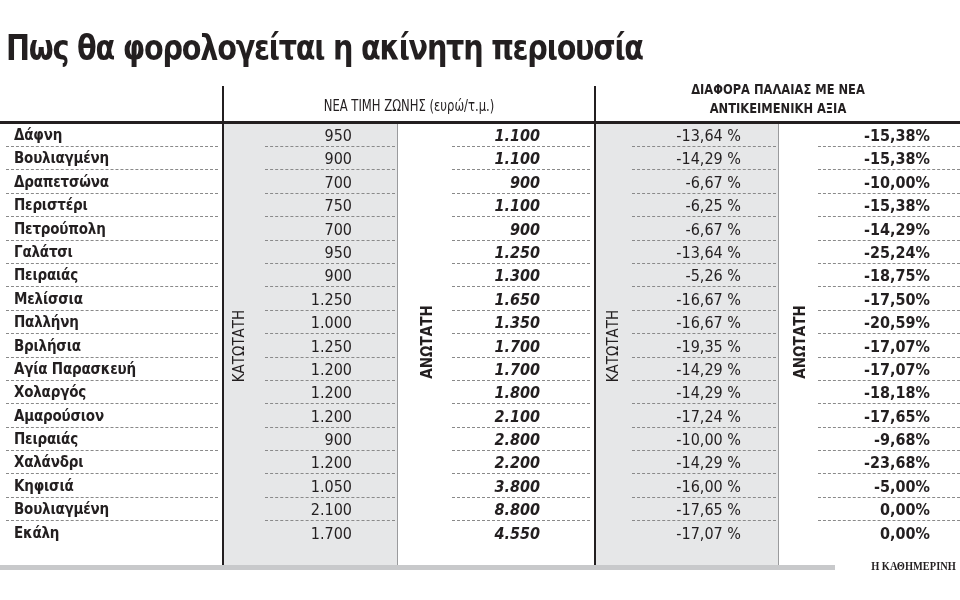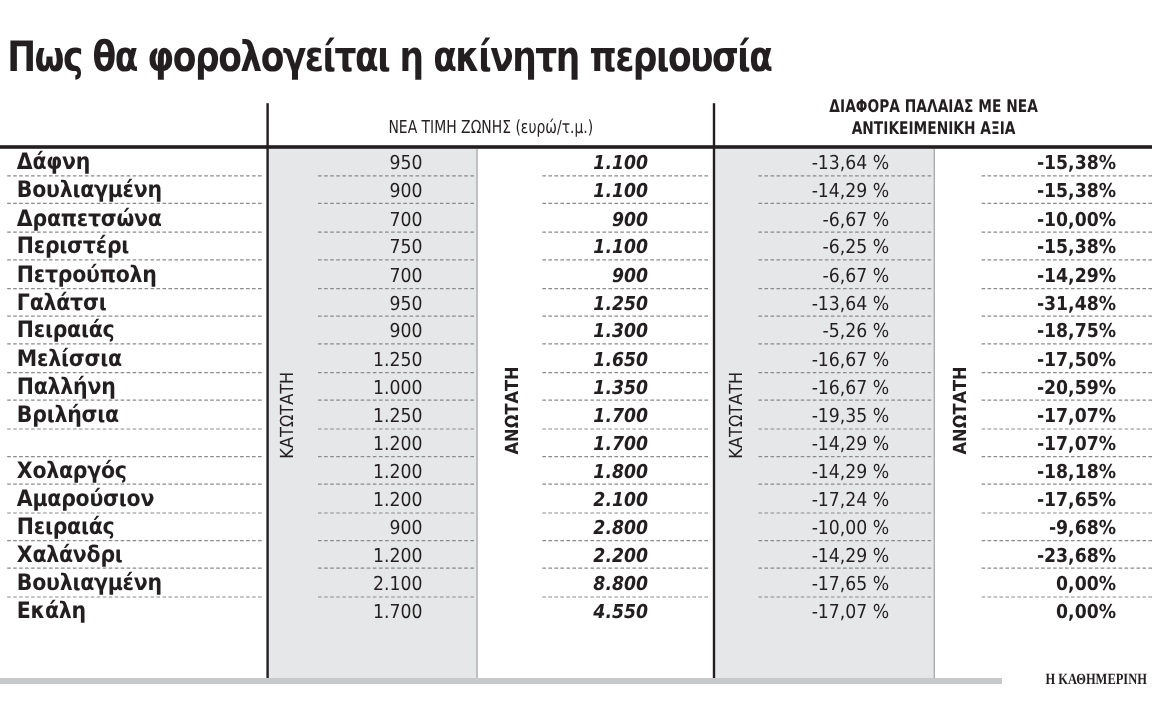--- a/index.html
+++ b/index.html
@@ -7,21 +7,21 @@
     .title { position:absolute; left:6px; top:28px; font-family:"DejaVu Sans",sans-serif; font-weight:bold; font-size:35px; letter-spacing:-1.5px; transform:scaleX(0.82); transform-origin:left top; white-space:nowrap; color:#231f20; }
     .vline { position:absolute; width:2px; background:#231f20; }
     .hline { position:absolute; height:3px; background:#231f20; left:0; width:960px; top:121px; }
     .shade { position:absolute; background:#e6e7e8; top:124px; height:444px; }
     .shade-div { position:absolute; width:1px; background:#9a9b9d; top:124px; height:444px; }
     .hdr1 { position:absolute; left:224px; width:370px; top:97px; text-align:center; font-size:15px; transform:scaleX(0.86); transform-origin:center; white-space:nowrap; }
     .hdr2 { position:absolute; left:596px; width:364px; top:80px; text-align:center; font-size:14.5px; font-weight:bold; line-height:19px; transform:scaleX(0.88); transform-origin:center; white-space:nowrap; }
     .rows { position:absolute; left:0; top:124px; width:960px; }
     .row { position:relative; height:23.4px; }
     .cell { position:absolute; top:0; height:23.4px; line-height:23px; white-space:nowrap; }
-    .name { left:14px; font-weight:bold; font-size:19px; letter-spacing:-0.2px; }
+    .name { left:14px; font-weight:bold; font-size:15px; letter-spacing:-0.2px; }
     .c1 { right:calc(960px - 352px); font-size:16px; text-align:left; }
     .c2 { right:calc(960px - 540px); font-size:16px; font-weight:bold; text-align:right;font-style:italic; }
     .c3 { right:calc(960px - 741px); font-size:16px; text-align:right; }
     .c4 { right:calc(960px - 930px); font-size:16px; font-weight:bold; text-align:left; }
     .dots { position:absolute; top:22px; height:0; border-top:1px dashed #8a8a8a; }
     .d0 { left:6px; width:212px; }
     .d1 { left:265px; width:130px; }
     .d2 { left:452px; width:138px; }
     .d3 { left:632px; width:144px; }
     .d4 { left:818px; width:142px; }
@@ -115,21 +115,21 @@
       <div class="dots d1"></div>
       <div class="dots d2"></div>
       <div class="dots d3"></div>
       <div class="dots d4"></div>
     </div>
     <div class="row">
       <span class="cell name">Γαλάτσι</span>
       <span class="cell c1">950</span>
       <span class="cell c2">1.250</span>
       <span class="cell c3">-13,64 %</span>
-      <span class="cell c4">-31,48%</span>
+      <span class="cell c4">-25,24%</span>
       <div class="dots d0"></div>
       <div class="dots d1"></div>
       <div class="dots d2"></div>
       <div class="dots d3"></div>
       <div class="dots d4"></div>
     </div>
     <div class="row">
       <span class="cell name">Πειραιάς</span>
       <span class="cell c1">900</span>
       <span class="cell c2">1.300</span>
@@ -171,20 +171,21 @@
       <span class="cell c2">1.700</span>
       <span class="cell c3">-19,35 %</span>
       <span class="cell c4">-17,07%</span>
       <div class="dots d0"></div>
       <div class="dots d1"></div>
       <div class="dots d2"></div>
       <div class="dots d3"></div>
       <div class="dots d4"></div>
     </div>
     <div class="row">
+      <span class="cell name">Αγία Παρασκευή</span>
       <span class="cell c1">1.200</span>
       <span class="cell c2">1.700</span>
       <span class="cell c3">-14,29 %</span>
       <span class="cell c4">-17,07%</span>
       <div class="dots d0"></div>
       <div class="dots d1"></div>
       <div class="dots d2"></div>
       <div class="dots d3"></div>
       <div class="dots d4"></div>
     </div>
@@ -230,20 +231,32 @@
       <span class="cell c2">2.200</span>
       <span class="cell c3">-14,29 %</span>
       <span class="cell c4">-23,68%</span>
       <div class="dots d0"></div>
       <div class="dots d1"></div>
       <div class="dots d2"></div>
       <div class="dots d3"></div>
       <div class="dots d4"></div>
     </div>
     <div class="row">
+      <span class="cell name">Κηφισιά</span>
+      <span class="cell c1">1.050</span>
+      <span class="cell c2">3.800</span>
+      <span class="cell c3">-16,00 %</span>
+      <span class="cell c4">-5,00%</span>
+      <div class="dots d0"></div>
+      <div class="dots d1"></div>
+      <div class="dots d2"></div>
+      <div class="dots d3"></div>
+      <div class="dots d4"></div>
+    </div>
+    <div class="row">
       <span class="cell name">Βουλιαγμένη</span>
       <span class="cell c1">2.100</span>
       <span class="cell c2">8.800</span>
       <span class="cell c3">-17,65 %</span>
       <span class="cell c4">0,00%</span>
       <div class="dots d0"></div>
       <div class="dots d1"></div>
       <div class="dots d2"></div>
       <div class="dots d3"></div>
       <div class="dots d4"></div>

